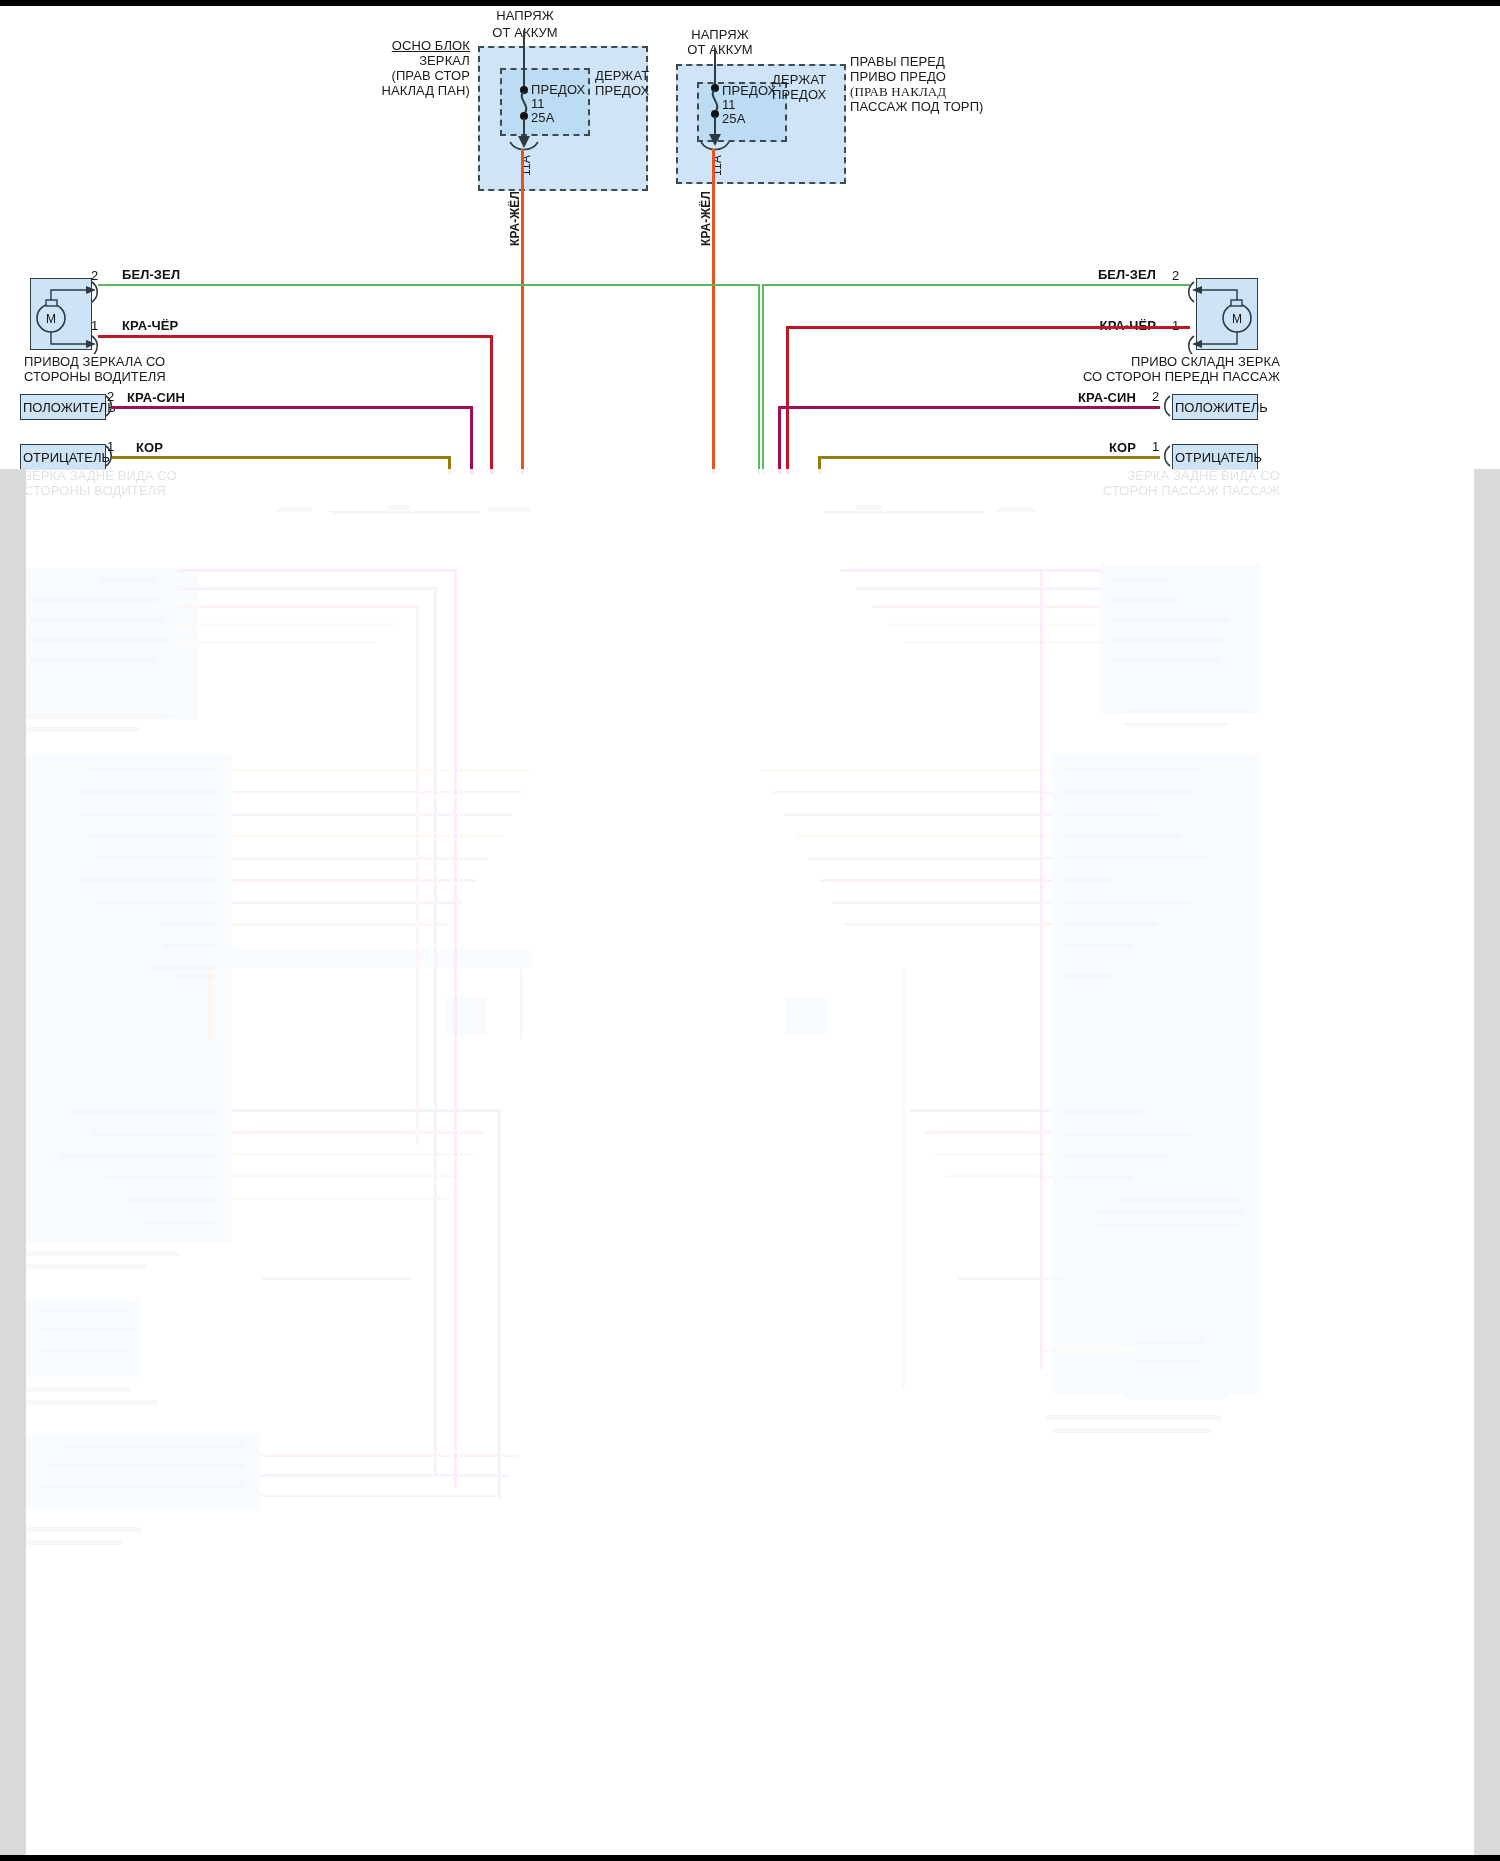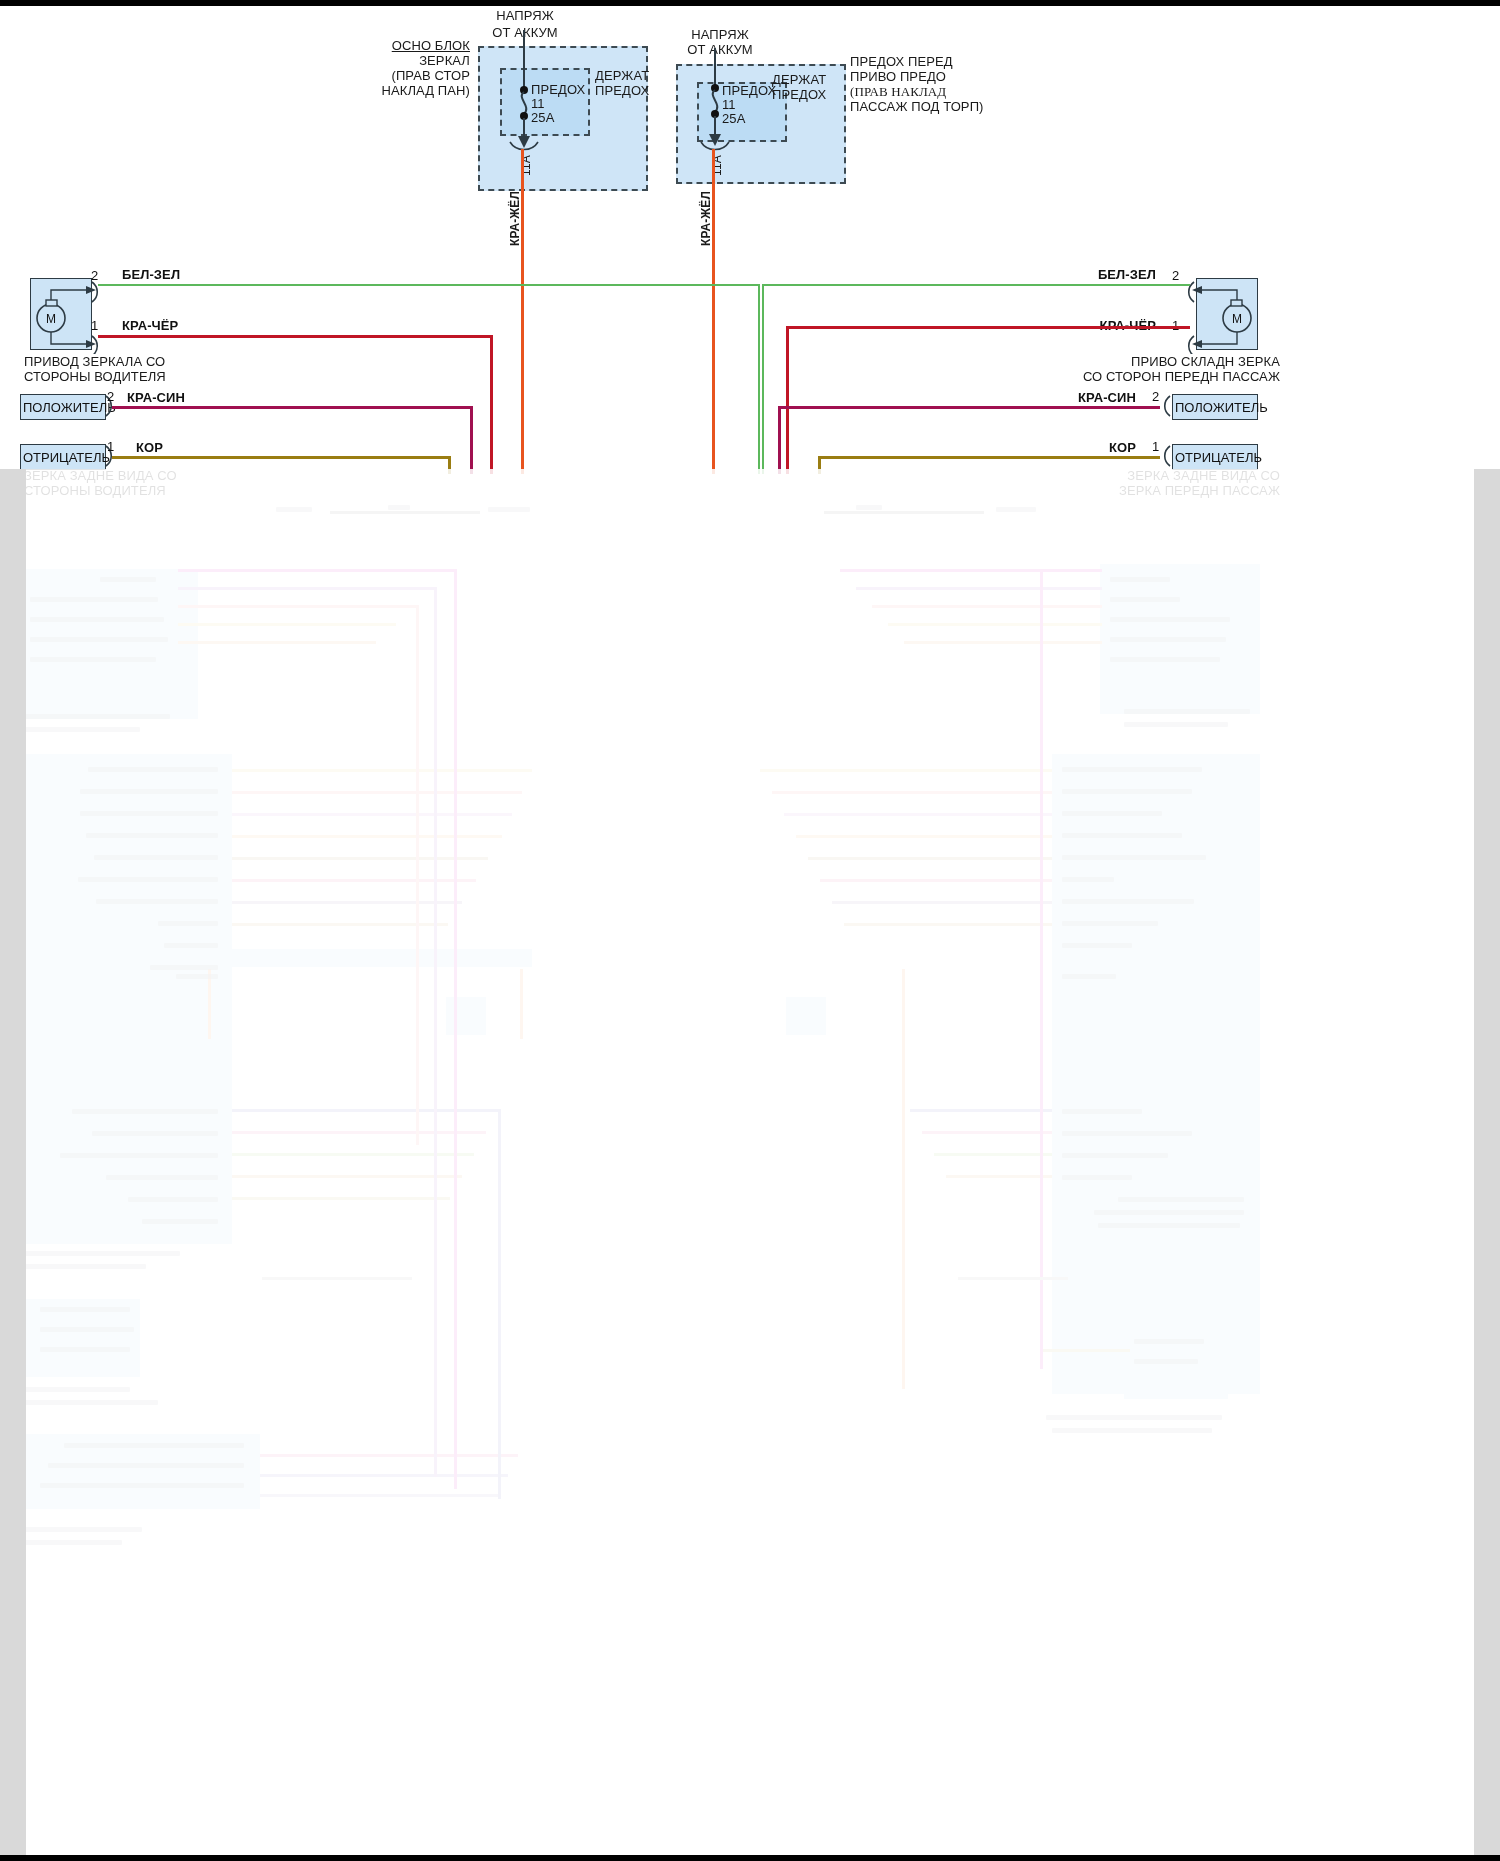--- a/index.html
+++ b/index.html
@@ -138,21 +138,21 @@
   </svg>
 
   <svg class="abs" style="left:699px;top:134px;" width="34" height="20">
     <path d="M2 2 C 8 12, 24 12, 30 2" stroke="#2d3b44" stroke-width="1.6" fill="none"></path>
   </svg>
   <div class="txt vert" style="left:710px;top:170px;font-size:12px;">11A</div>
 
   <div class="wire" style="left:712px;top:143px;width:3px;height:325px;background:#e8541f;"></div>
   <div class="txt vert" style="left:699px;top:240px;font-size:12px;font-weight:bold;">КРА-ЖЁЛ</div>
 
-  <div class="txt" style="left:850px;top:48px;">ПРЕДОХ ПЕРЕД</div>
+  <div class="txt" style="left:850px;top:48px;">ПРАВЫ ПЕРЕД</div>
   <div class="txt" style="left:850px;top:63px;">ПРИВО ПРЕДО</div>
   <div class="txt" style="left:850px;top:78px;font-family:Liberation Serif, serif;">(ПРАВ НАКЛАД</div>
   <div class="txt" style="left:850px;top:93px;">ПАССАЖ ПОД ТОРП)</div>
 
   <div class="compbox" style="left:30px;top:272px;width:62px;height:72px;"></div>
   <svg class="abs" style="left:30px;top:272px;" width="70" height="78">
     <circle cx="21" cy="40" r="14" fill="none" stroke="#2d3b44" stroke-width="1.6"></circle>
     <text x="21" y="45" font-size="12" text-anchor="middle" fill="#111" font-family="Liberation Sans, sans-serif">M</text>
     <rect x="16" y="22" width="11" height="6" fill="#cde4f6" stroke="#2d3b44" stroke-width="1.4"></rect>
     <path d="M21 22 L21 12 L60 12" stroke="#2d3b44" stroke-width="1.4" fill="none"></path>
@@ -239,21 +239,21 @@
   <div class="pin txt" style="left:1152px;top:433px;">1</div>
   <div class="txt wirelbl r" style="left:1016px;top:384px;width:120px;">КРА-СИН</div>
   <div class="txt wirelbl r" style="left:1040px;top:434px;width:96px;">КОР</div>
 
   <div class="wire" style="left:778px;top:400px;width:382px;height:2.5px;background:#a01050;"></div>
   <div class="wire" style="left:778px;top:400px;width:2.5px;height:68px;background:#a01050;"></div>
   <div class="wire" style="left:818px;top:450px;width:342px;height:2.5px;background:#9a7d12;"></div>
   <div class="wire" style="left:818px;top:450px;width:2.5px;height:18px;background:#9a7d12;"></div>
 
   <div class="txt r" style="left:1020px;top:462px;width:260px;">ЗЕРКА ЗАДНЕ ВИДА СО</div>
-  <div class="txt r" style="left:1020px;top:477px;width:260px;">ЗЕРКА ПЕРЕДН ПАССАЖ</div>
+  <div class="txt r" style="left:1020px;top:477px;width:260px;">СТОРОН ПАССАЖ ПАССАЖ</div>
 
   <div id="ghost">
 
     <div class="g-box" style="left:20px;top:100px;width:178px;height:150px;"></div>
     <div class="g-box" style="left:1100px;top:95px;width:160px;height:150px;"></div>
     <div class="g-box" style="left:20px;top:285px;width:212px;height:490px;"></div>
     <div class="g-box" style="left:1052px;top:285px;width:208px;height:640px;"></div>
     <div class="g-box" style="left:20px;top:830px;width:120px;height:78px;"></div>
     <div class="g-box" style="left:20px;top:965px;width:240px;height:75px;"></div>
     <div class="g-box" style="left:1124px;top:840px;width:104px;height:90px;"></div>

